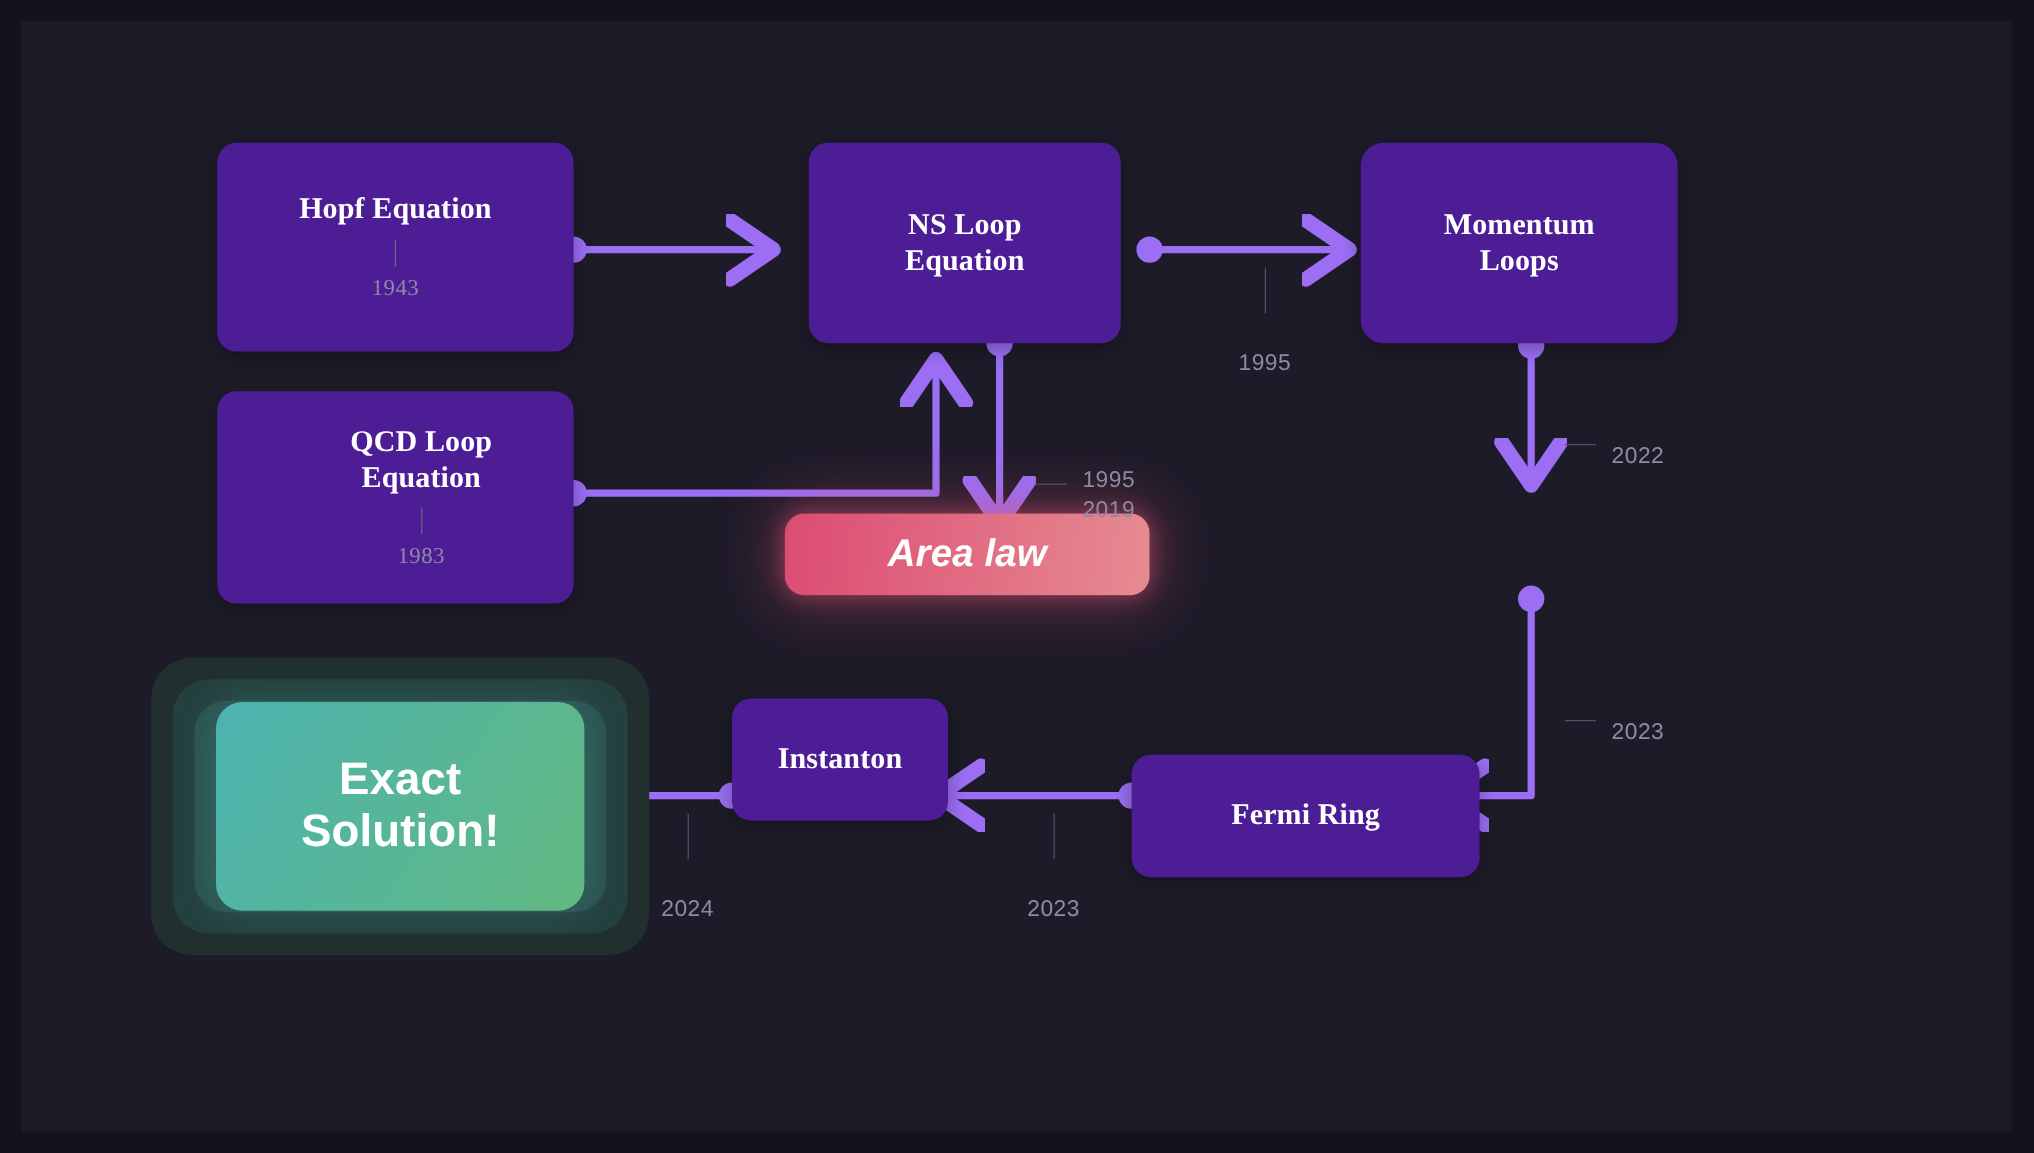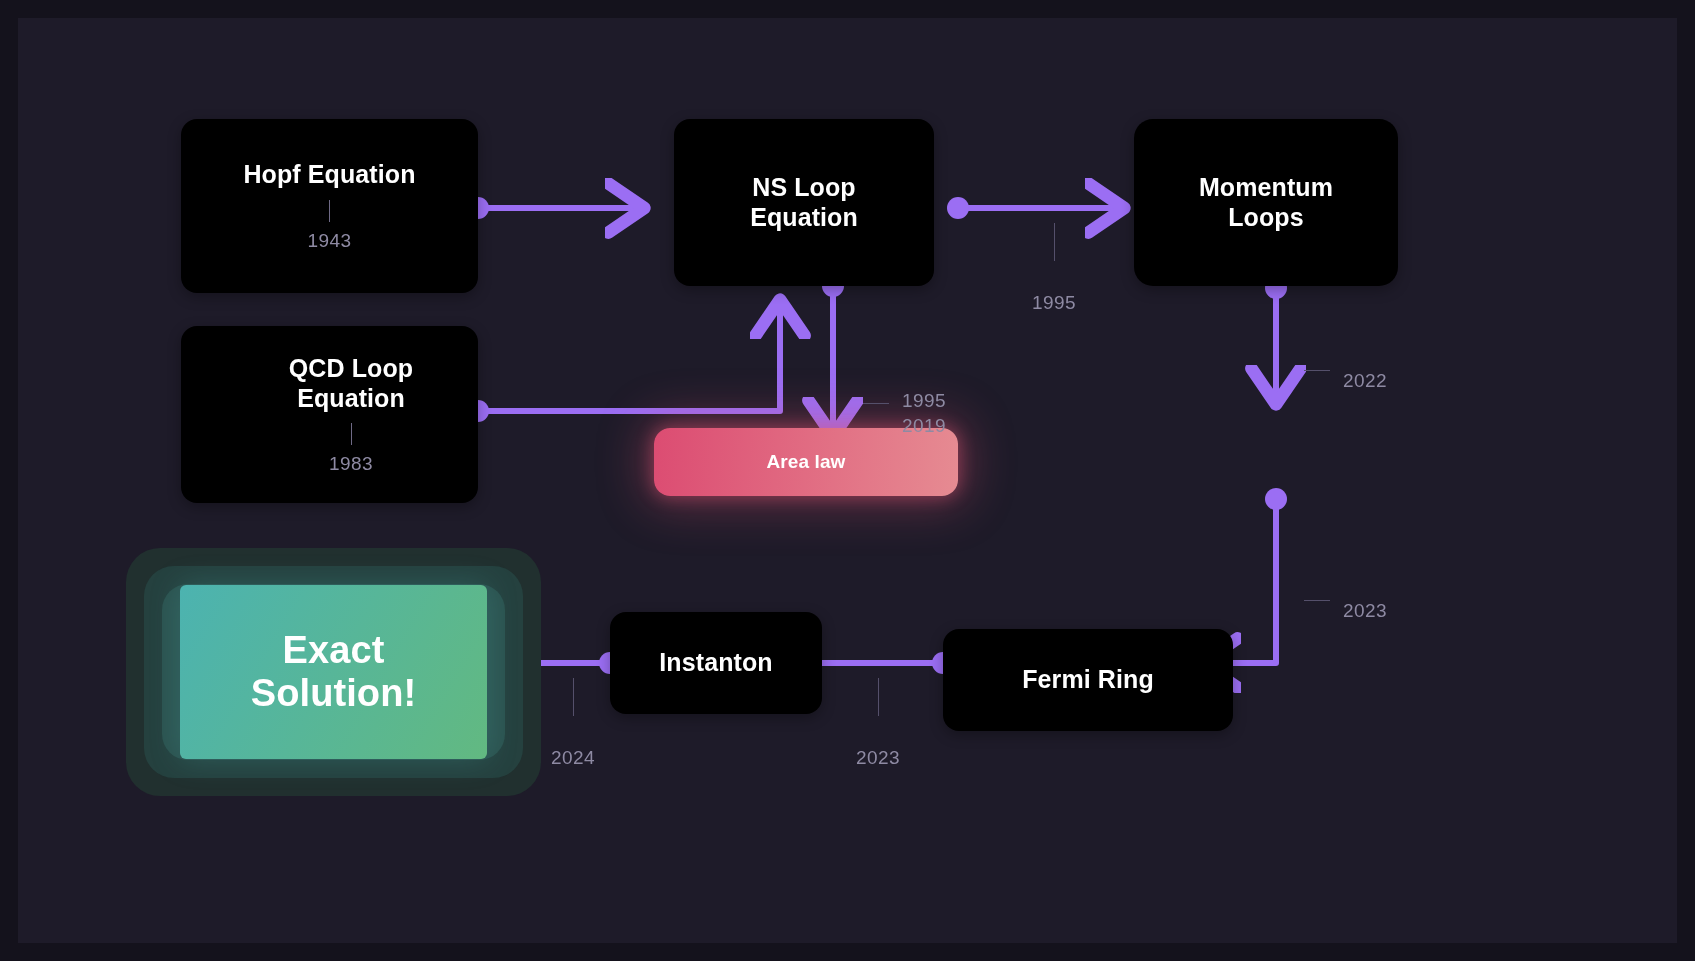--- a/index.html
+++ b/index.html
@@ -44,22 +44,23 @@
     color: #ffffff;
     z-index: 3;
   }
   .node .title {
     font-weight: bold;
     line-height: 1.18;
     letter-spacing: .1px;
     white-space: pre-line;
   }
   .node.plain {
-    background: #000000;
+    background: #4c1d95;
     box-shadow: 0 4px 14px rgba(0,0,0,.30);
+    font-family: Liberation Serif, serif;
   }
   .node.plain .title { font-size: 25px; }
 
   .divider {
     width: 1px;
     height: 22px;
     background: #6f6a86;
     margin: 10px 0 8px;
   }
   .year {
@@ -67,38 +68,38 @@
     color: #8e8aa3;
     letter-spacing: .4px;
   }
 
   
   .node.highlight {
     background: linear-gradient(95deg, #dc4c72 0%, #e68b92 100%);
     box-shadow: 0 0 46px 10px rgba(226,84,116,.34),
                 0 0 16px 2px rgba(226,84,116,.40);
   }
-  .node.highlight .title { font-size: 19px; }
+  .node.highlight .title { font-size: 32px; font-style: italic; }
 
   
   .goal-wrap {
     position: absolute;
     z-index: 3;
     display: flex;
     align-items: center;
     justify-content: center;
   }
   .ring {
     position: absolute;
     border-radius: 30px;
   }
   .node.goal {
     position: relative;
     background: linear-gradient(120deg, #4cb3b0 0%, #62b981 100%);
-    border-radius: 6px;
+    border-radius: 22px;
     box-shadow: 0 0 30px rgba(76,179,176,.25);
   }
   .node.goal .title { font-size: 38px; line-height: 1.12; }
 
   
   .edge-label {
     position: absolute;
     z-index: 4;
     font-size: 19px;
     color: #8e8aa3;
@@ -198,21 +199,21 @@
 
     <div class="node highlight" style="left:636px; top:410px; width:304px; height:68px;">
       <div class="title">Area law</div>
     </div>
 
 
     <div class="node plain" style="left:925px; top:611px; width:290px; height:102px;">
       <div class="title">Fermi Ring</div>
     </div>
 
-    <div class="node plain" style="left:592px; top:594px; width:212px; height:102px;">
+    <div class="node plain" style="left:592px; top:564px; width:180px; height:102px;">
       <div class="title">Instanton</div>
     </div>
 
     <div class="goal-wrap" style="left:108px; top:530px; width:415px; height:248px;">
       <div class="ring" style="inset:0; background:#21302f; border-radius:34px;"></div>
       <div class="ring" style="inset:18px; background:#25413f; border-radius:30px;"></div>
       <div class="ring" style="inset:36px; background:#2c5350; border-radius:26px;"></div>
       <div class="node goal" style="width:307px; height:174px;">
         <div class="title">Exact
 Solution!</div>

